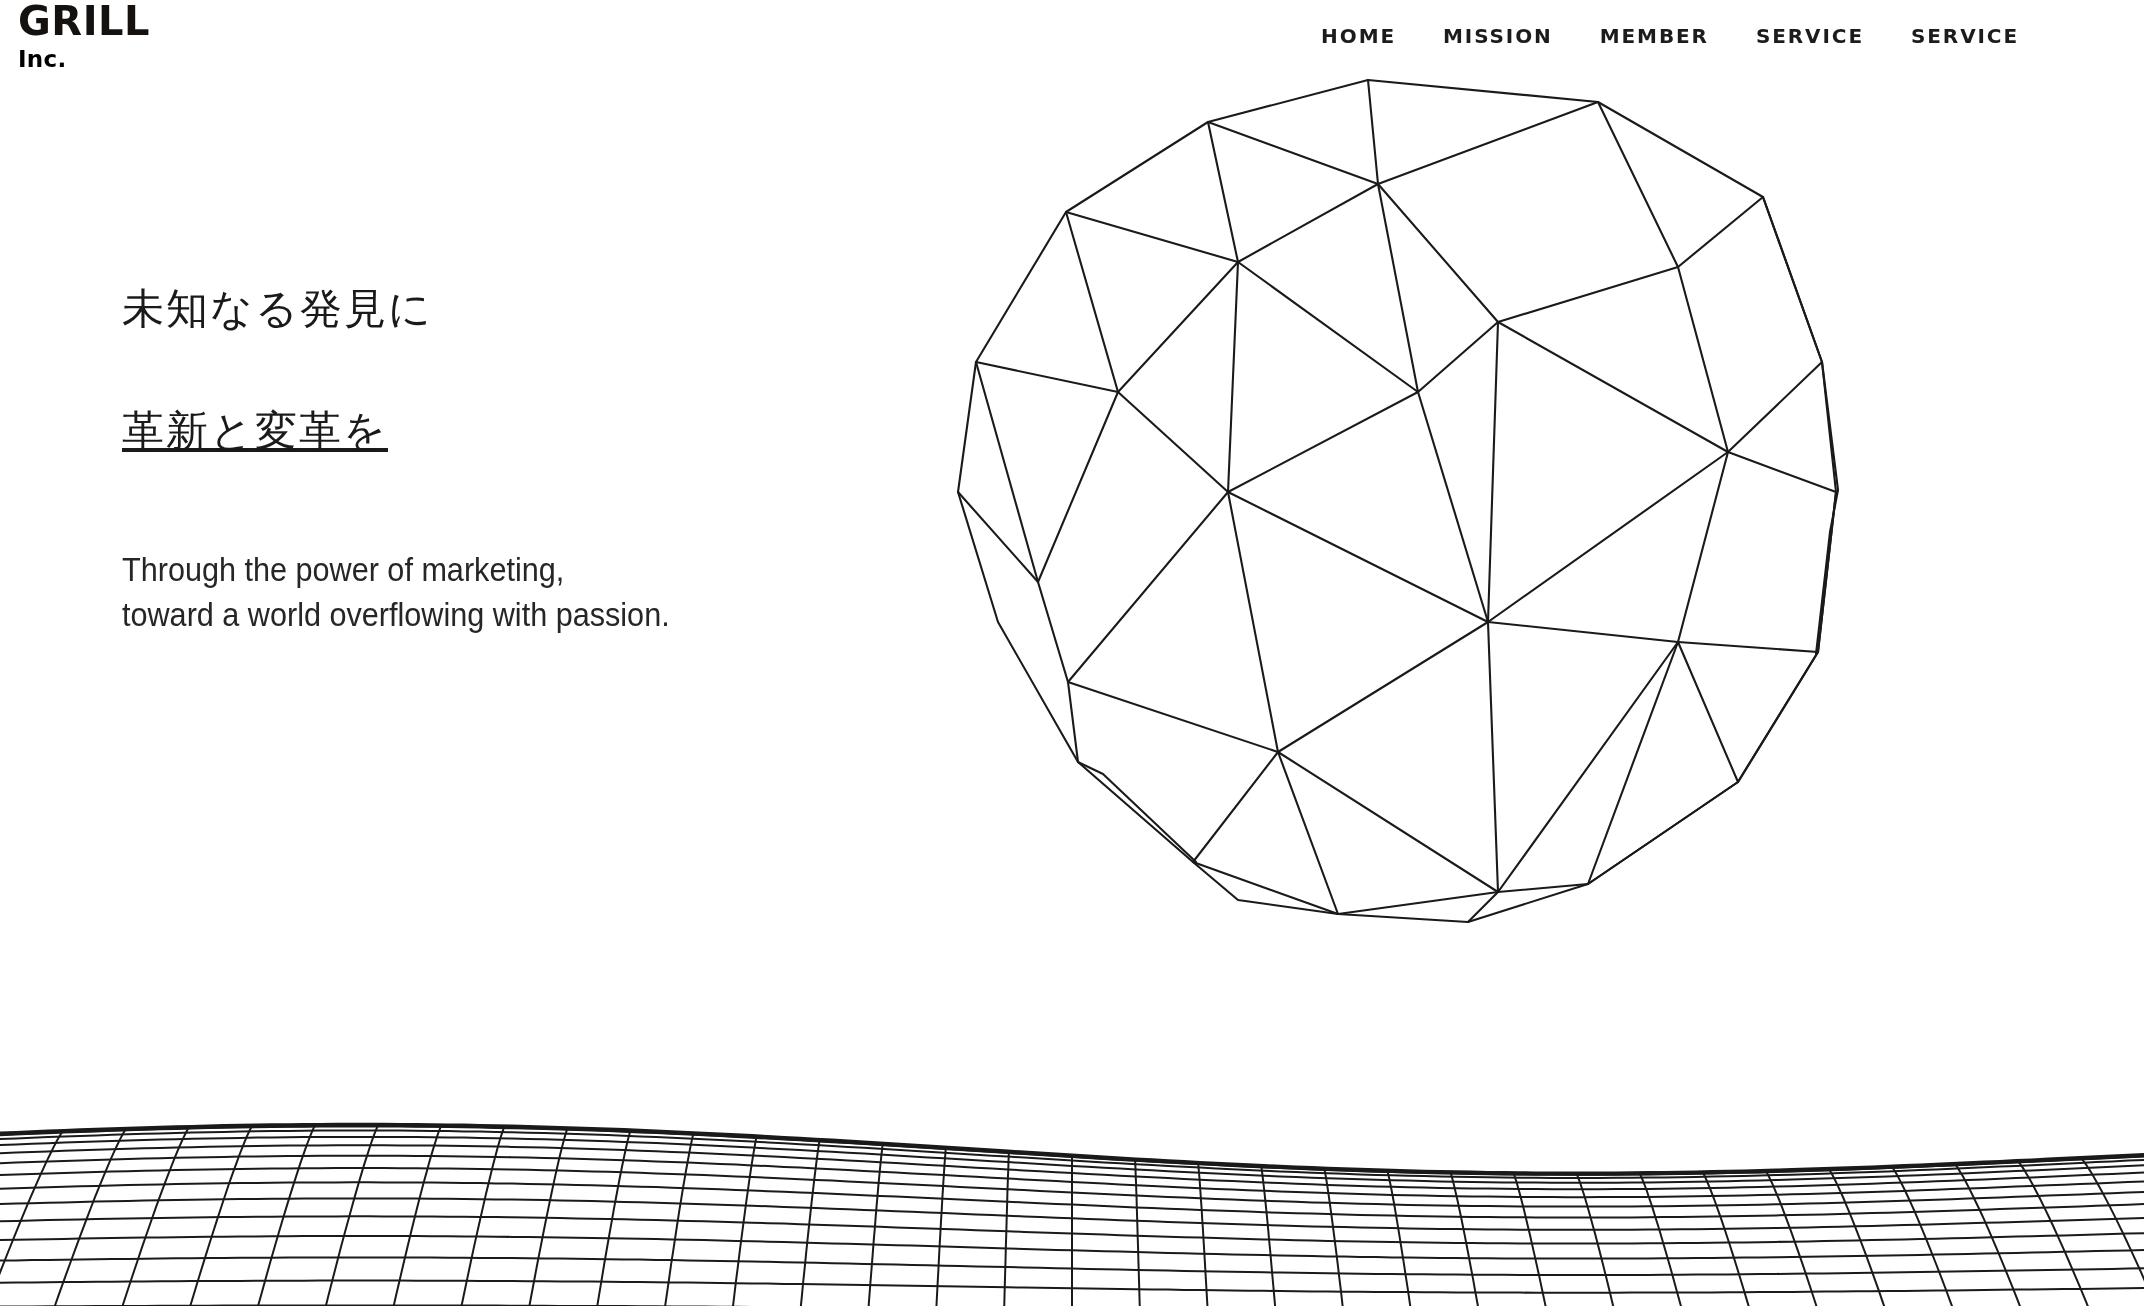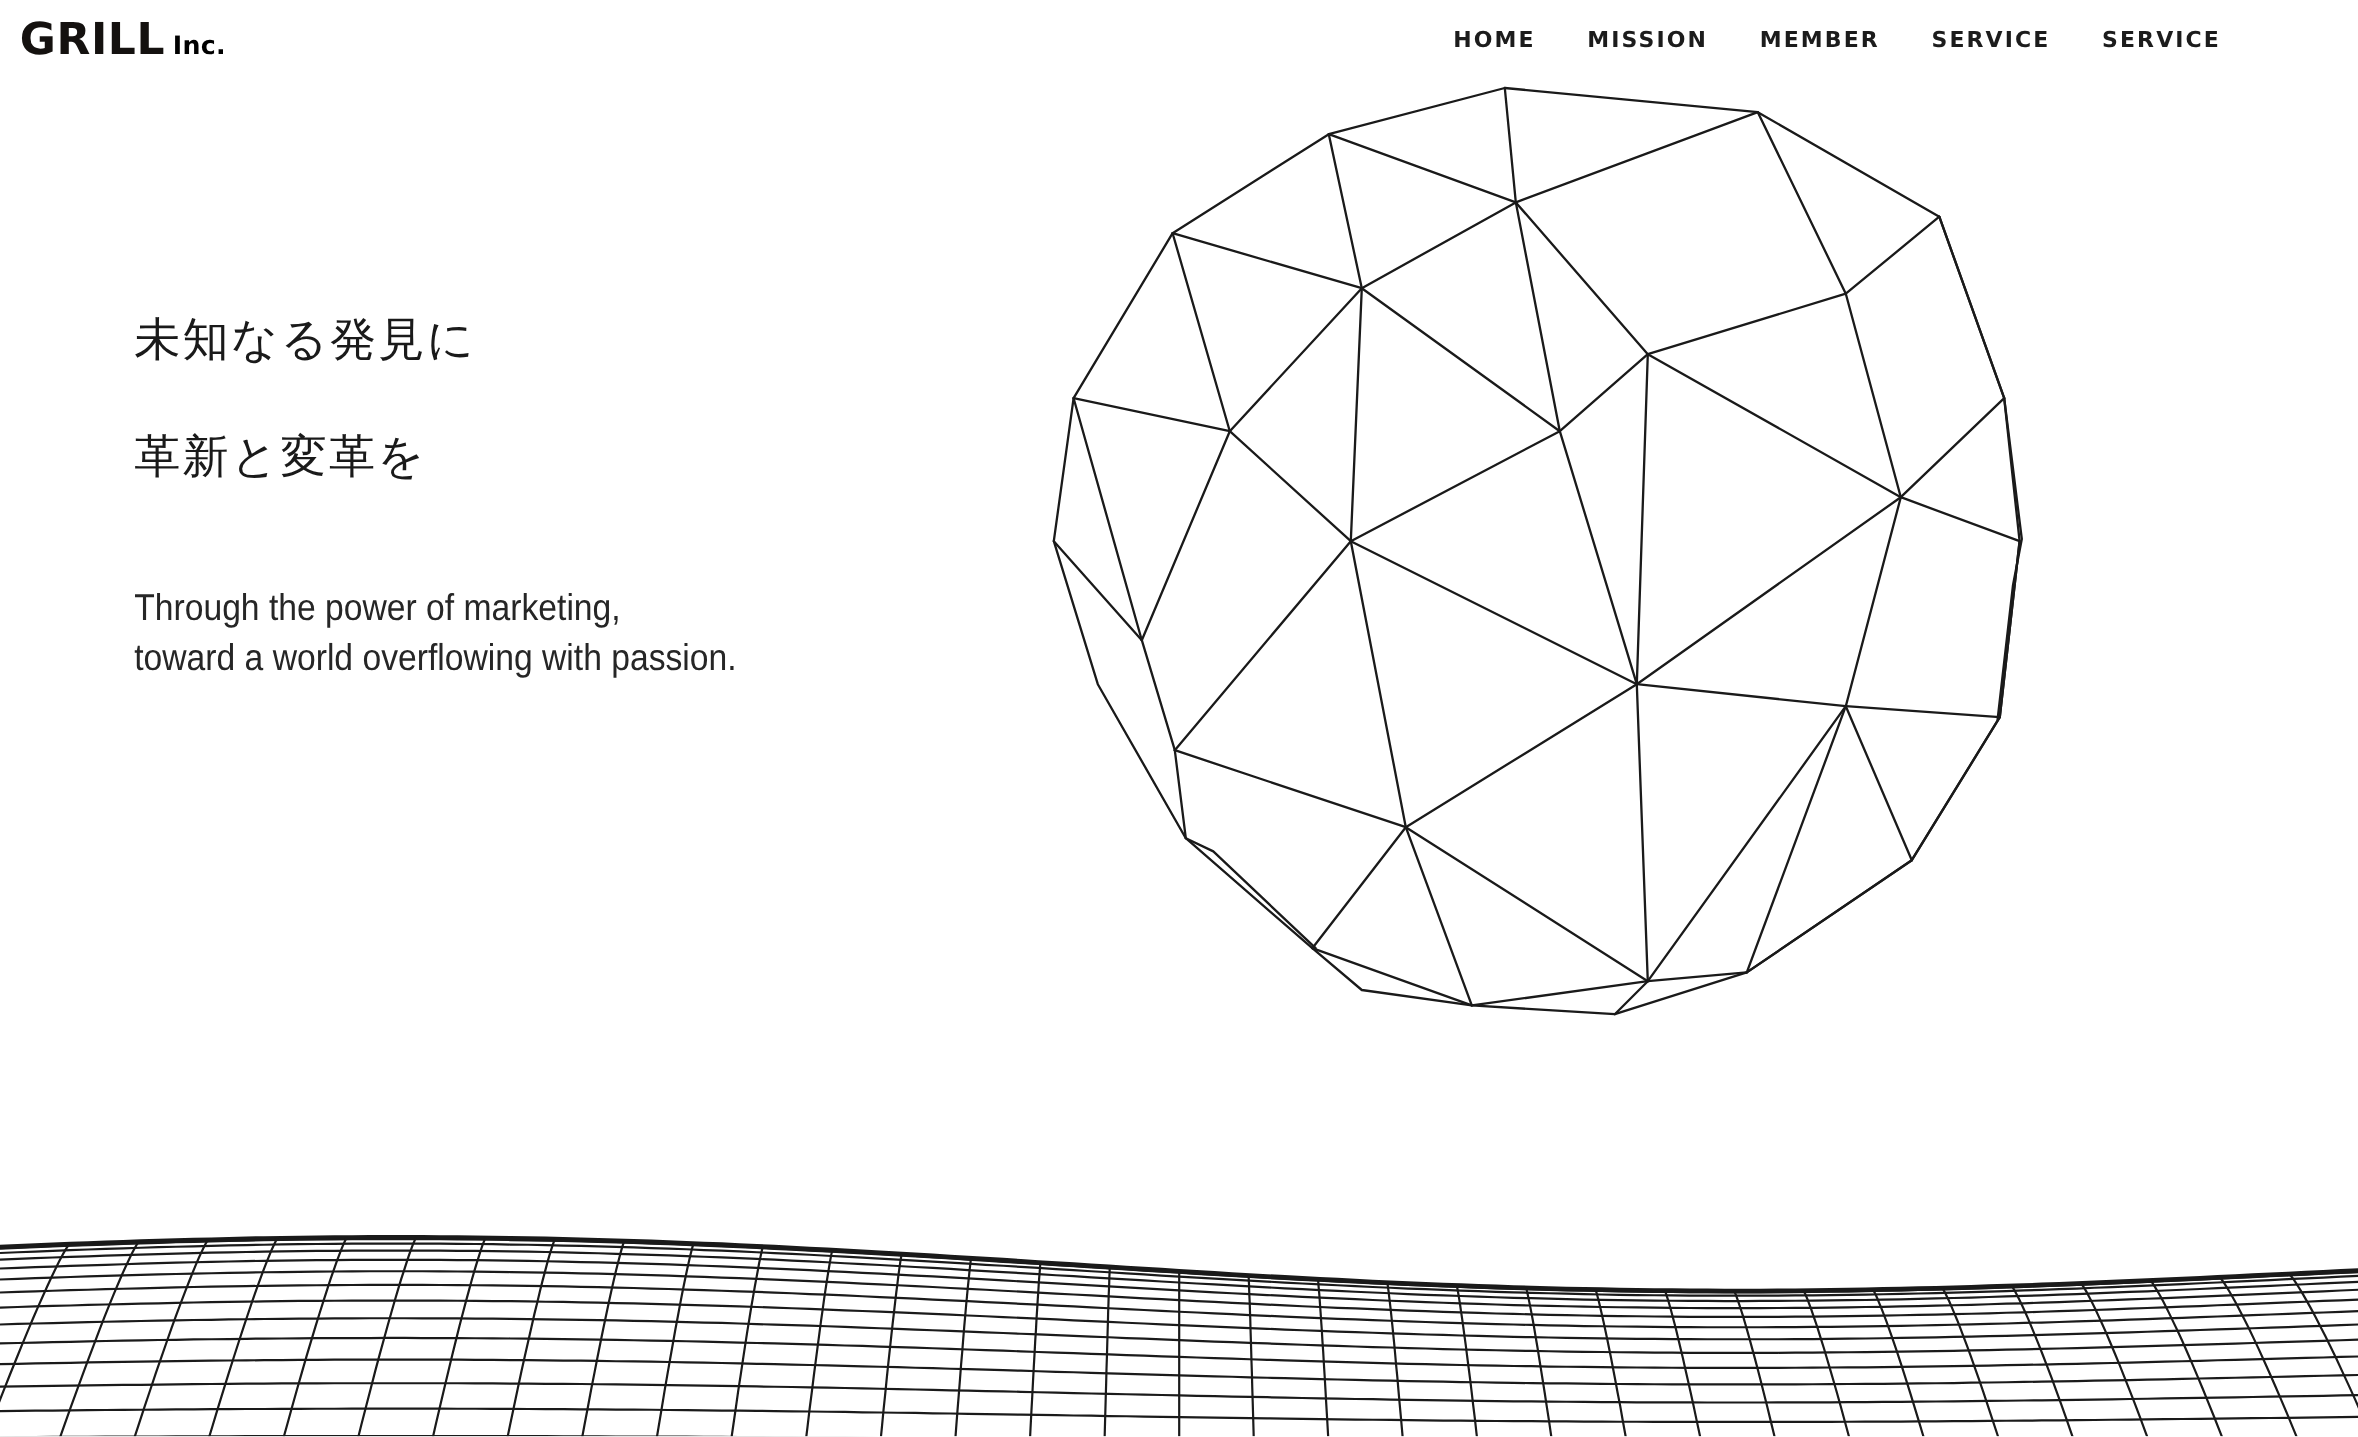--- a/index.html
+++ b/index.html
@@ -31,20 +31,21 @@
     z-index:30;
   }
 
   .brand {
     display:flex;
     align-items:baseline;
     gap:7px;
     text-decoration:none;
     color:#14110f;
     line-height:1;
+    flex-direction:column;
   }
   .brand-main {
     font-size:40px;
     font-weight:700;
     letter-spacing:0.5px;
     font-family:"DejaVu Sans", sans-serif;
     color:#14110f;
   }
   .brand-suffix {
     font-size:23px;
@@ -82,21 +83,21 @@
   }
   .headline-line {
     font-size:42px;
     font-weight:300;
     letter-spacing:2px;
     line-height:1;
     color:#1a1a1a;
     white-space:nowrap;
     font-family:"DejaVu Sans", sans-serif;
   }
-  .headline-line + .headline-line { margin-top:64px; }
+  .headline-line + .headline-line { margin-top:80px;text-decoration:underline; }
 
   .sub-copy {
     margin-top:95px;
   }
   .sub-line {
     font-size:34px;
     font-weight:300;
     line-height:1.32;
     color:#262626;
     white-space:nowrap;

